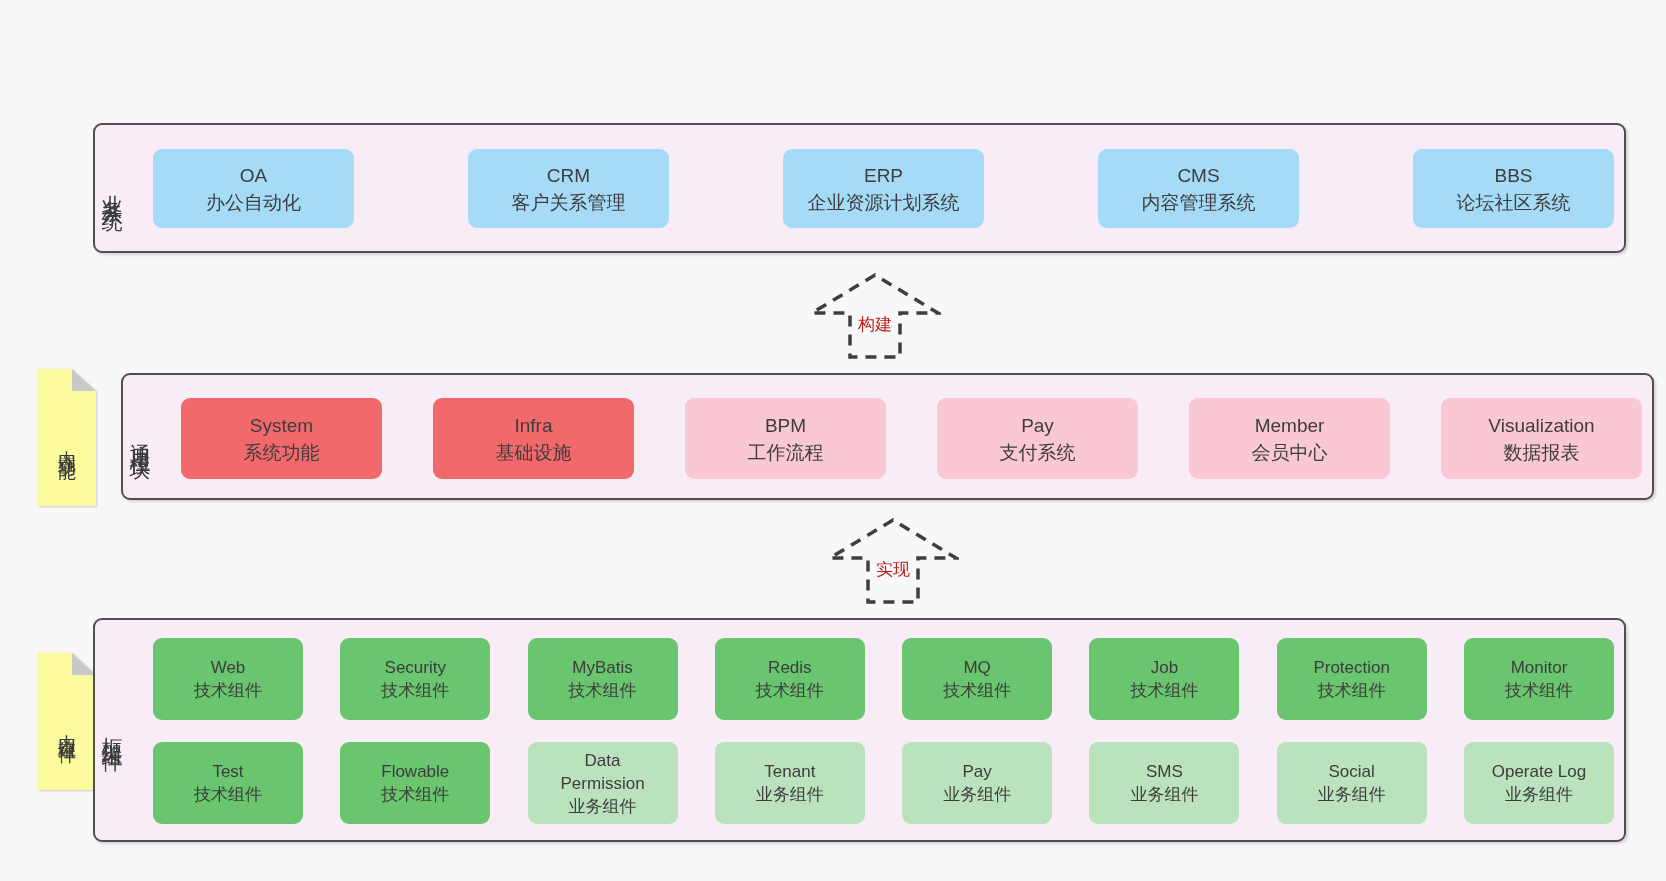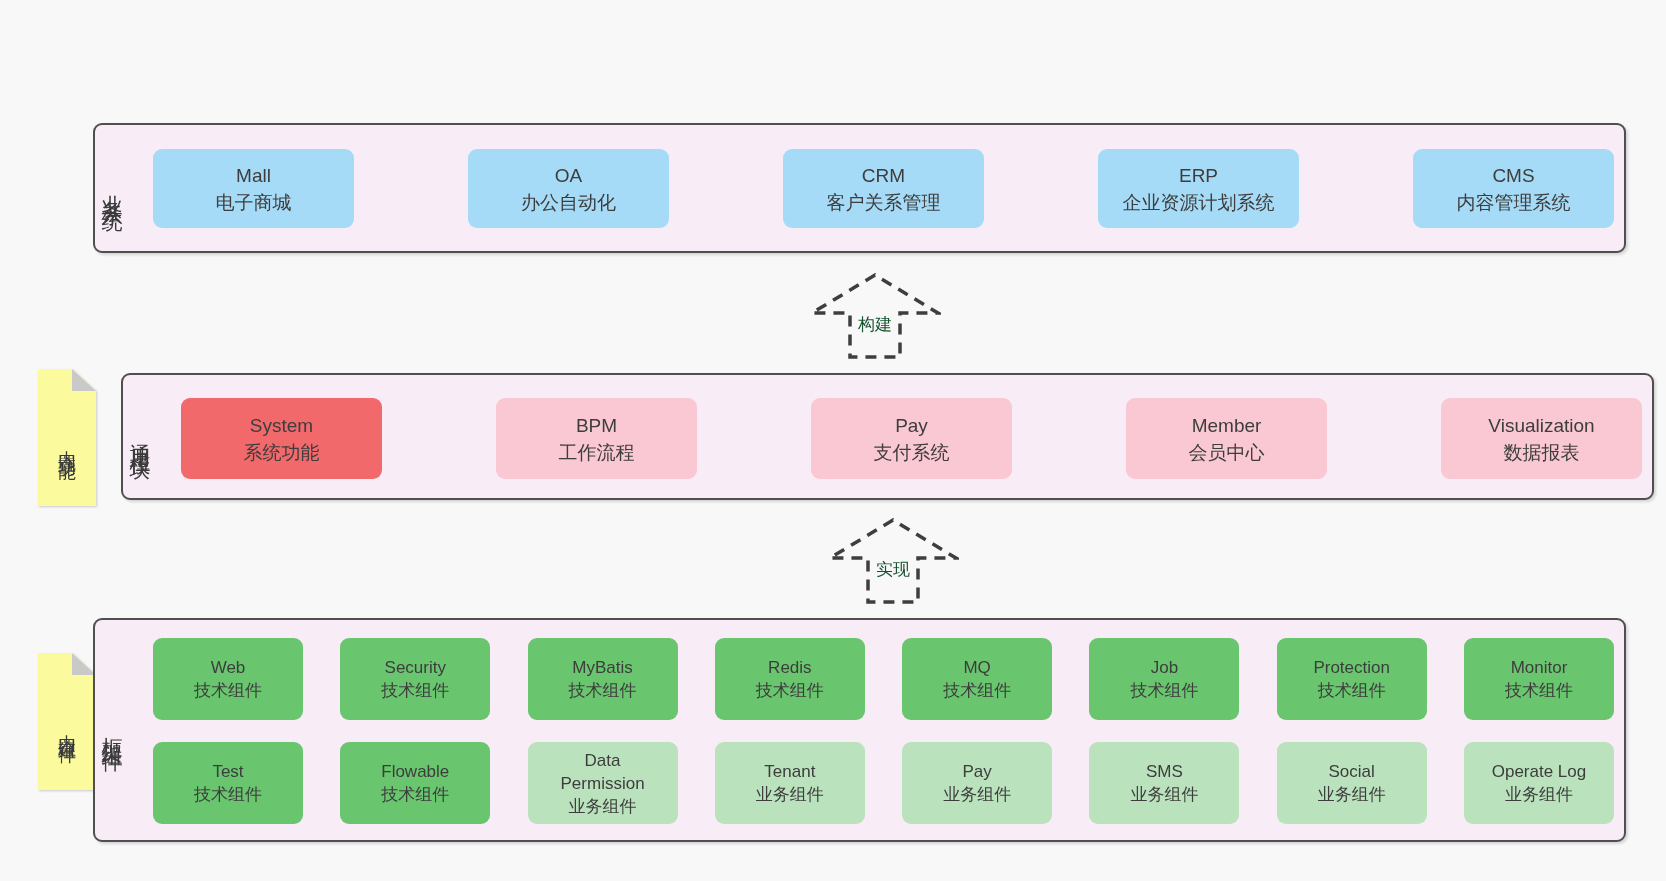--- a/index.html
+++ b/index.html
@@ -65,50 +65,50 @@
     font-size:18px;letter-spacing:4px;line-height:1;color:#3a3a3a;
     padding-top:12px;
   }
 
   
   .arrow{position:absolute;width:132px;height:88px;}
   .arrow svg{position:absolute;inset:0;}
   .arrow-label{
     position:absolute;left:50%;top:40px;transform:translateX(-50%);
     background:#f8f8f8;padding:1px 4px;font-size:17px;white-space:nowrap;
-    color:#14532d;
+    color:#b91c1c;
   }
 </style>
 </head>
 <body>
 
 <div class="canvas">
 
   <section class="layer" style="top:123px;height:130px;">
     <div class="layer-label">业务系统</div>
     <div class="boxes big" style="top:24px;">
       <div class="box blue">
-        <span class="t">Mall</span>
-        <span class="s">电子商城</span>
-      </div>
-      <div class="box blue">
         <span class="t">OA</span>
         <span class="s">办公自动化</span>
       </div>
       <div class="box blue">
         <span class="t">CRM</span>
         <span class="s">客户关系管理</span>
       </div>
       <div class="box blue">
         <span class="t">ERP</span>
         <span class="s">企业资源计划系统</span>
       </div>
       <div class="box blue">
         <span class="t">CMS</span>
         <span class="s">内容管理系统</span>
+      </div>
+      <div class="box blue">
+        <span class="t">BBS</span>
+        <span class="s">论坛社区系统</span>
       </div>
     </div>
   </section>
 
   <div class="arrow" style="left:809px;top:272px;">
     <svg viewBox="0 0 132 88">
       <path d="M66 3 L3 41 L41 41 L41 85 L91 85 L91 41 L129 41 Z" fill="none" stroke="#3e3e3e" stroke-width="3.5" stroke-dasharray="11 8"></path>
     </svg>
     <span class="arrow-label">构建</span>
   </div>
@@ -120,20 +120,24 @@
     <div class="note-fold"></div>
   </div>
 
   <section class="layer" style="top:373px;height:127px;margin-left:28px;">
     <div class="layer-label">通用模块</div>
     <div class="boxes mid" style="top:23px;">
       <div class="box red">
         <span class="t">System</span>
         <span class="s">系统功能</span>
       </div>
+      <div class="box red">
+        <span class="t">Infra</span>
+        <span class="s">基础设施</span>
+      </div>
       <div class="box pink">
         <span class="t">BPM</span>
         <span class="s">工作流程</span>
       </div>
       <div class="box pink">
         <span class="t">Pay</span>
         <span class="s">支付系统</span>
       </div>
       <div class="box pink">
         <span class="t">Member</span>

